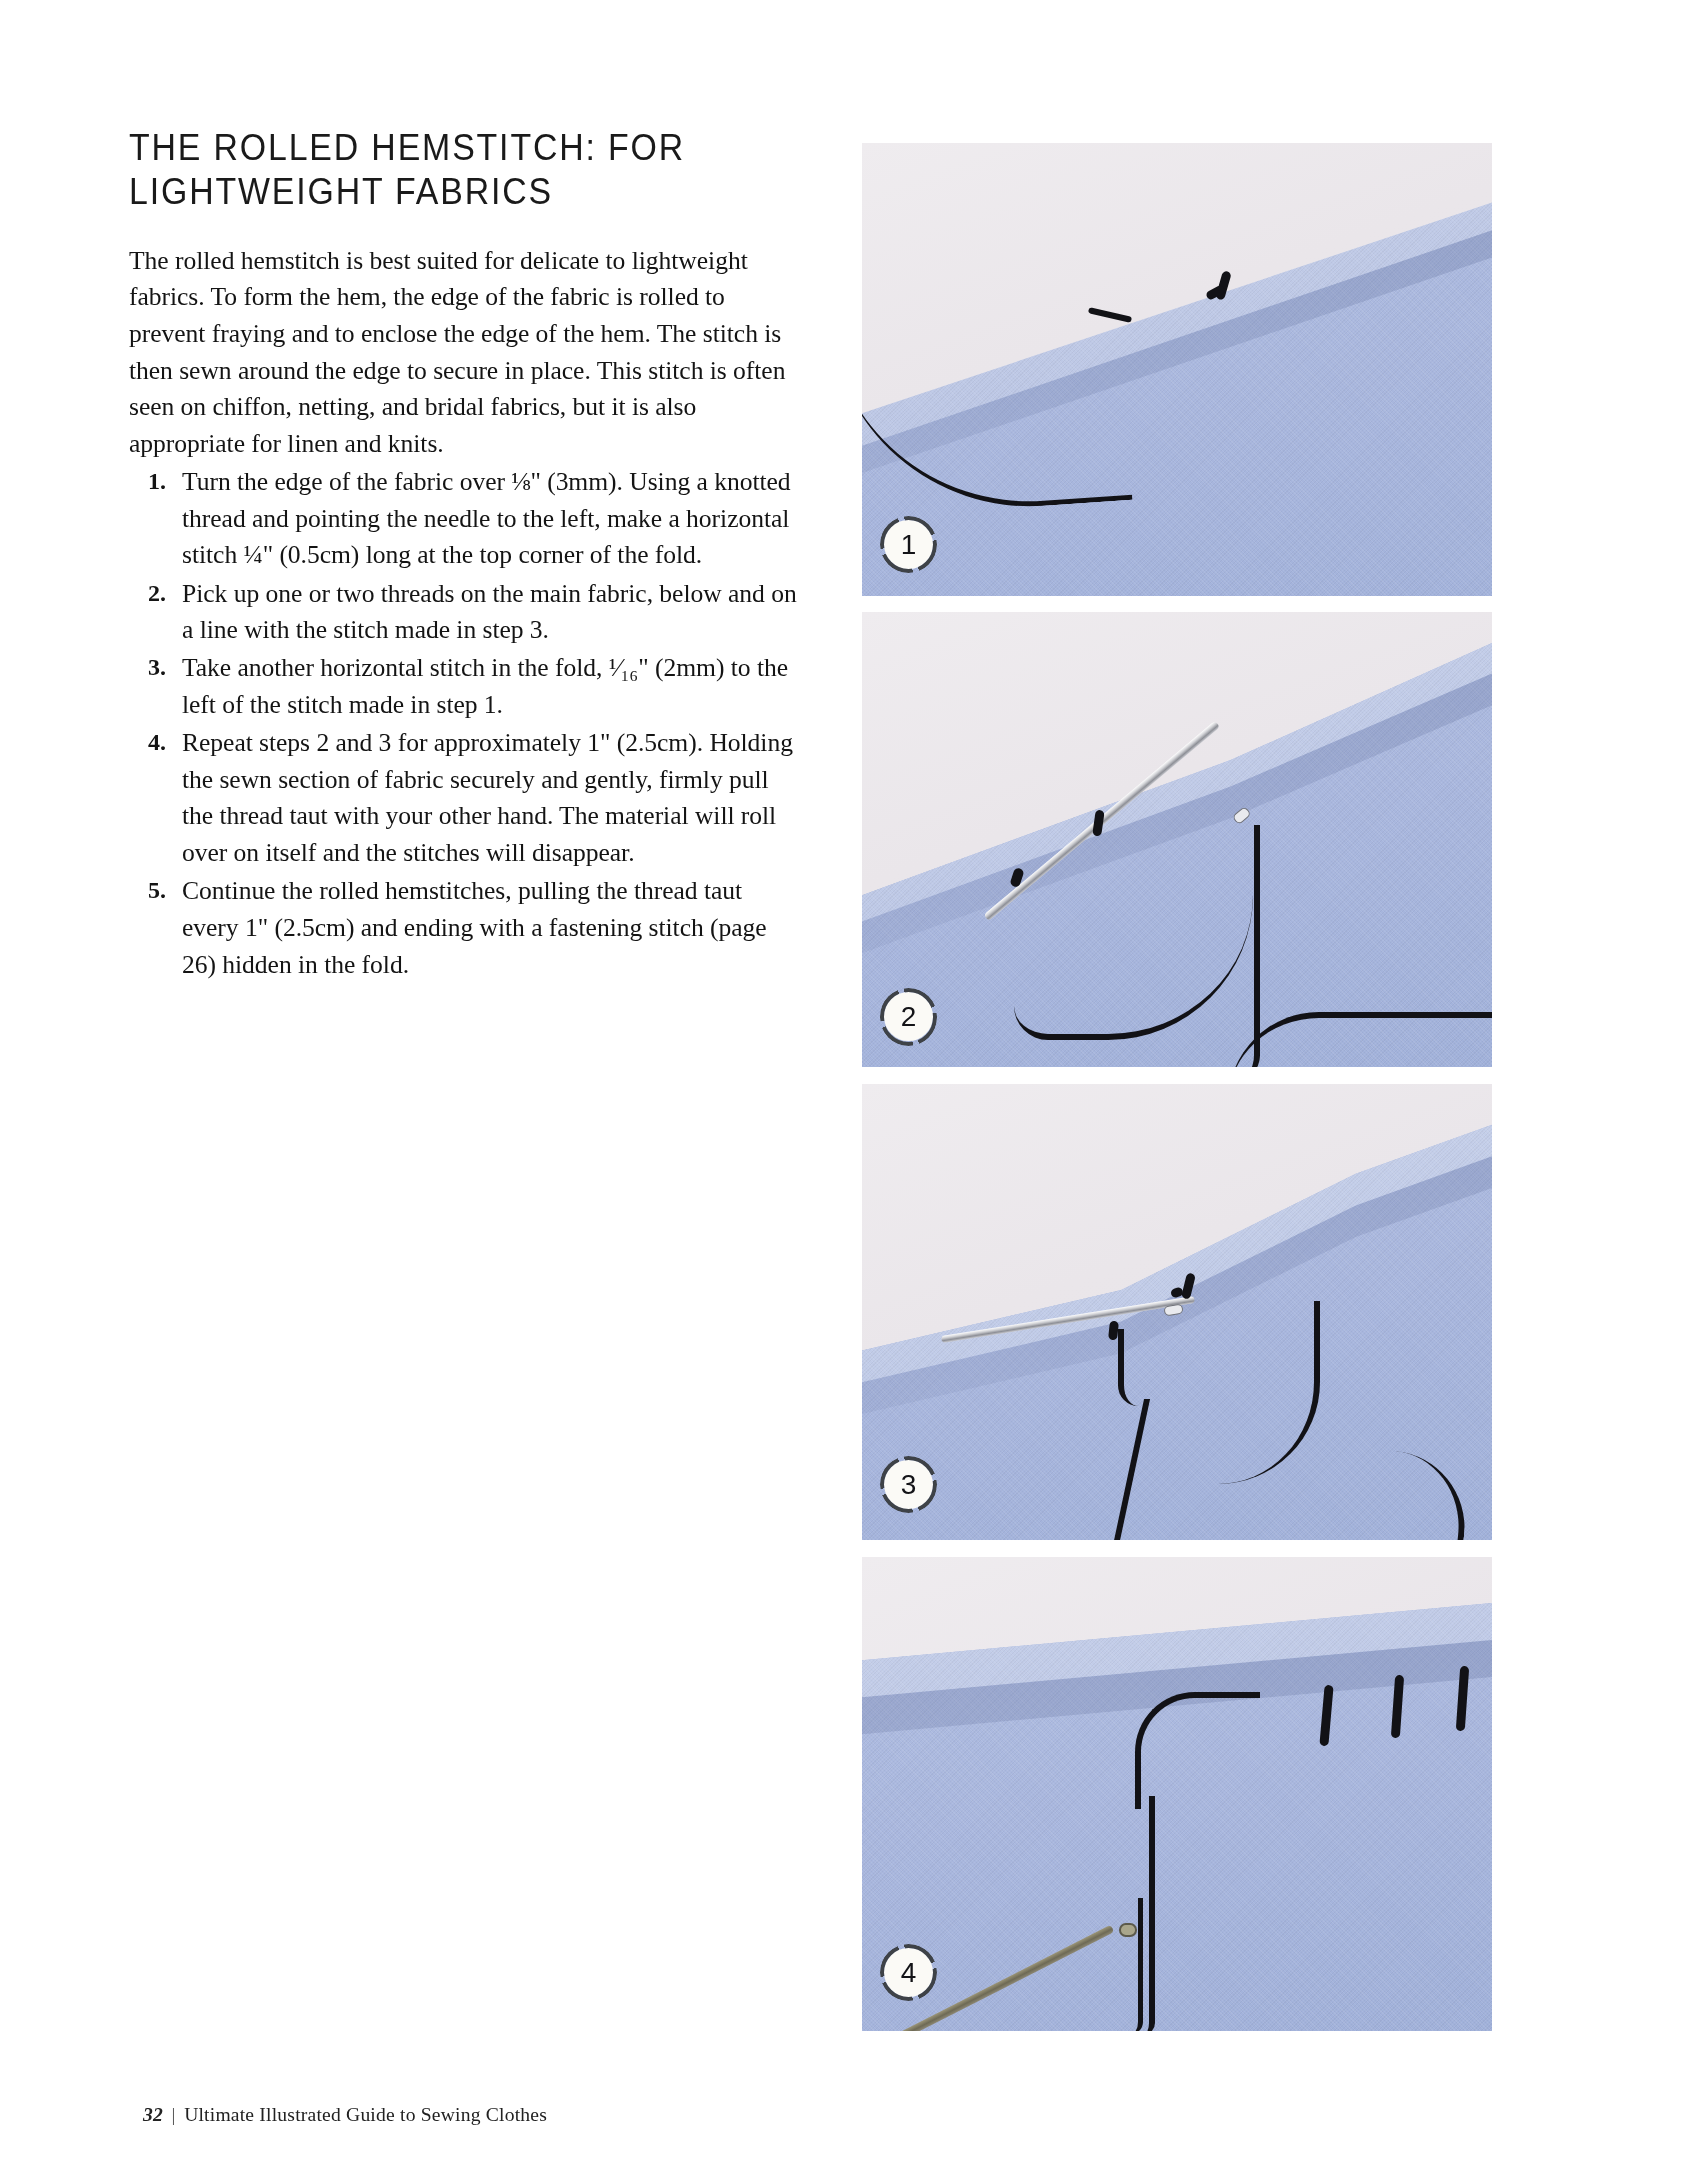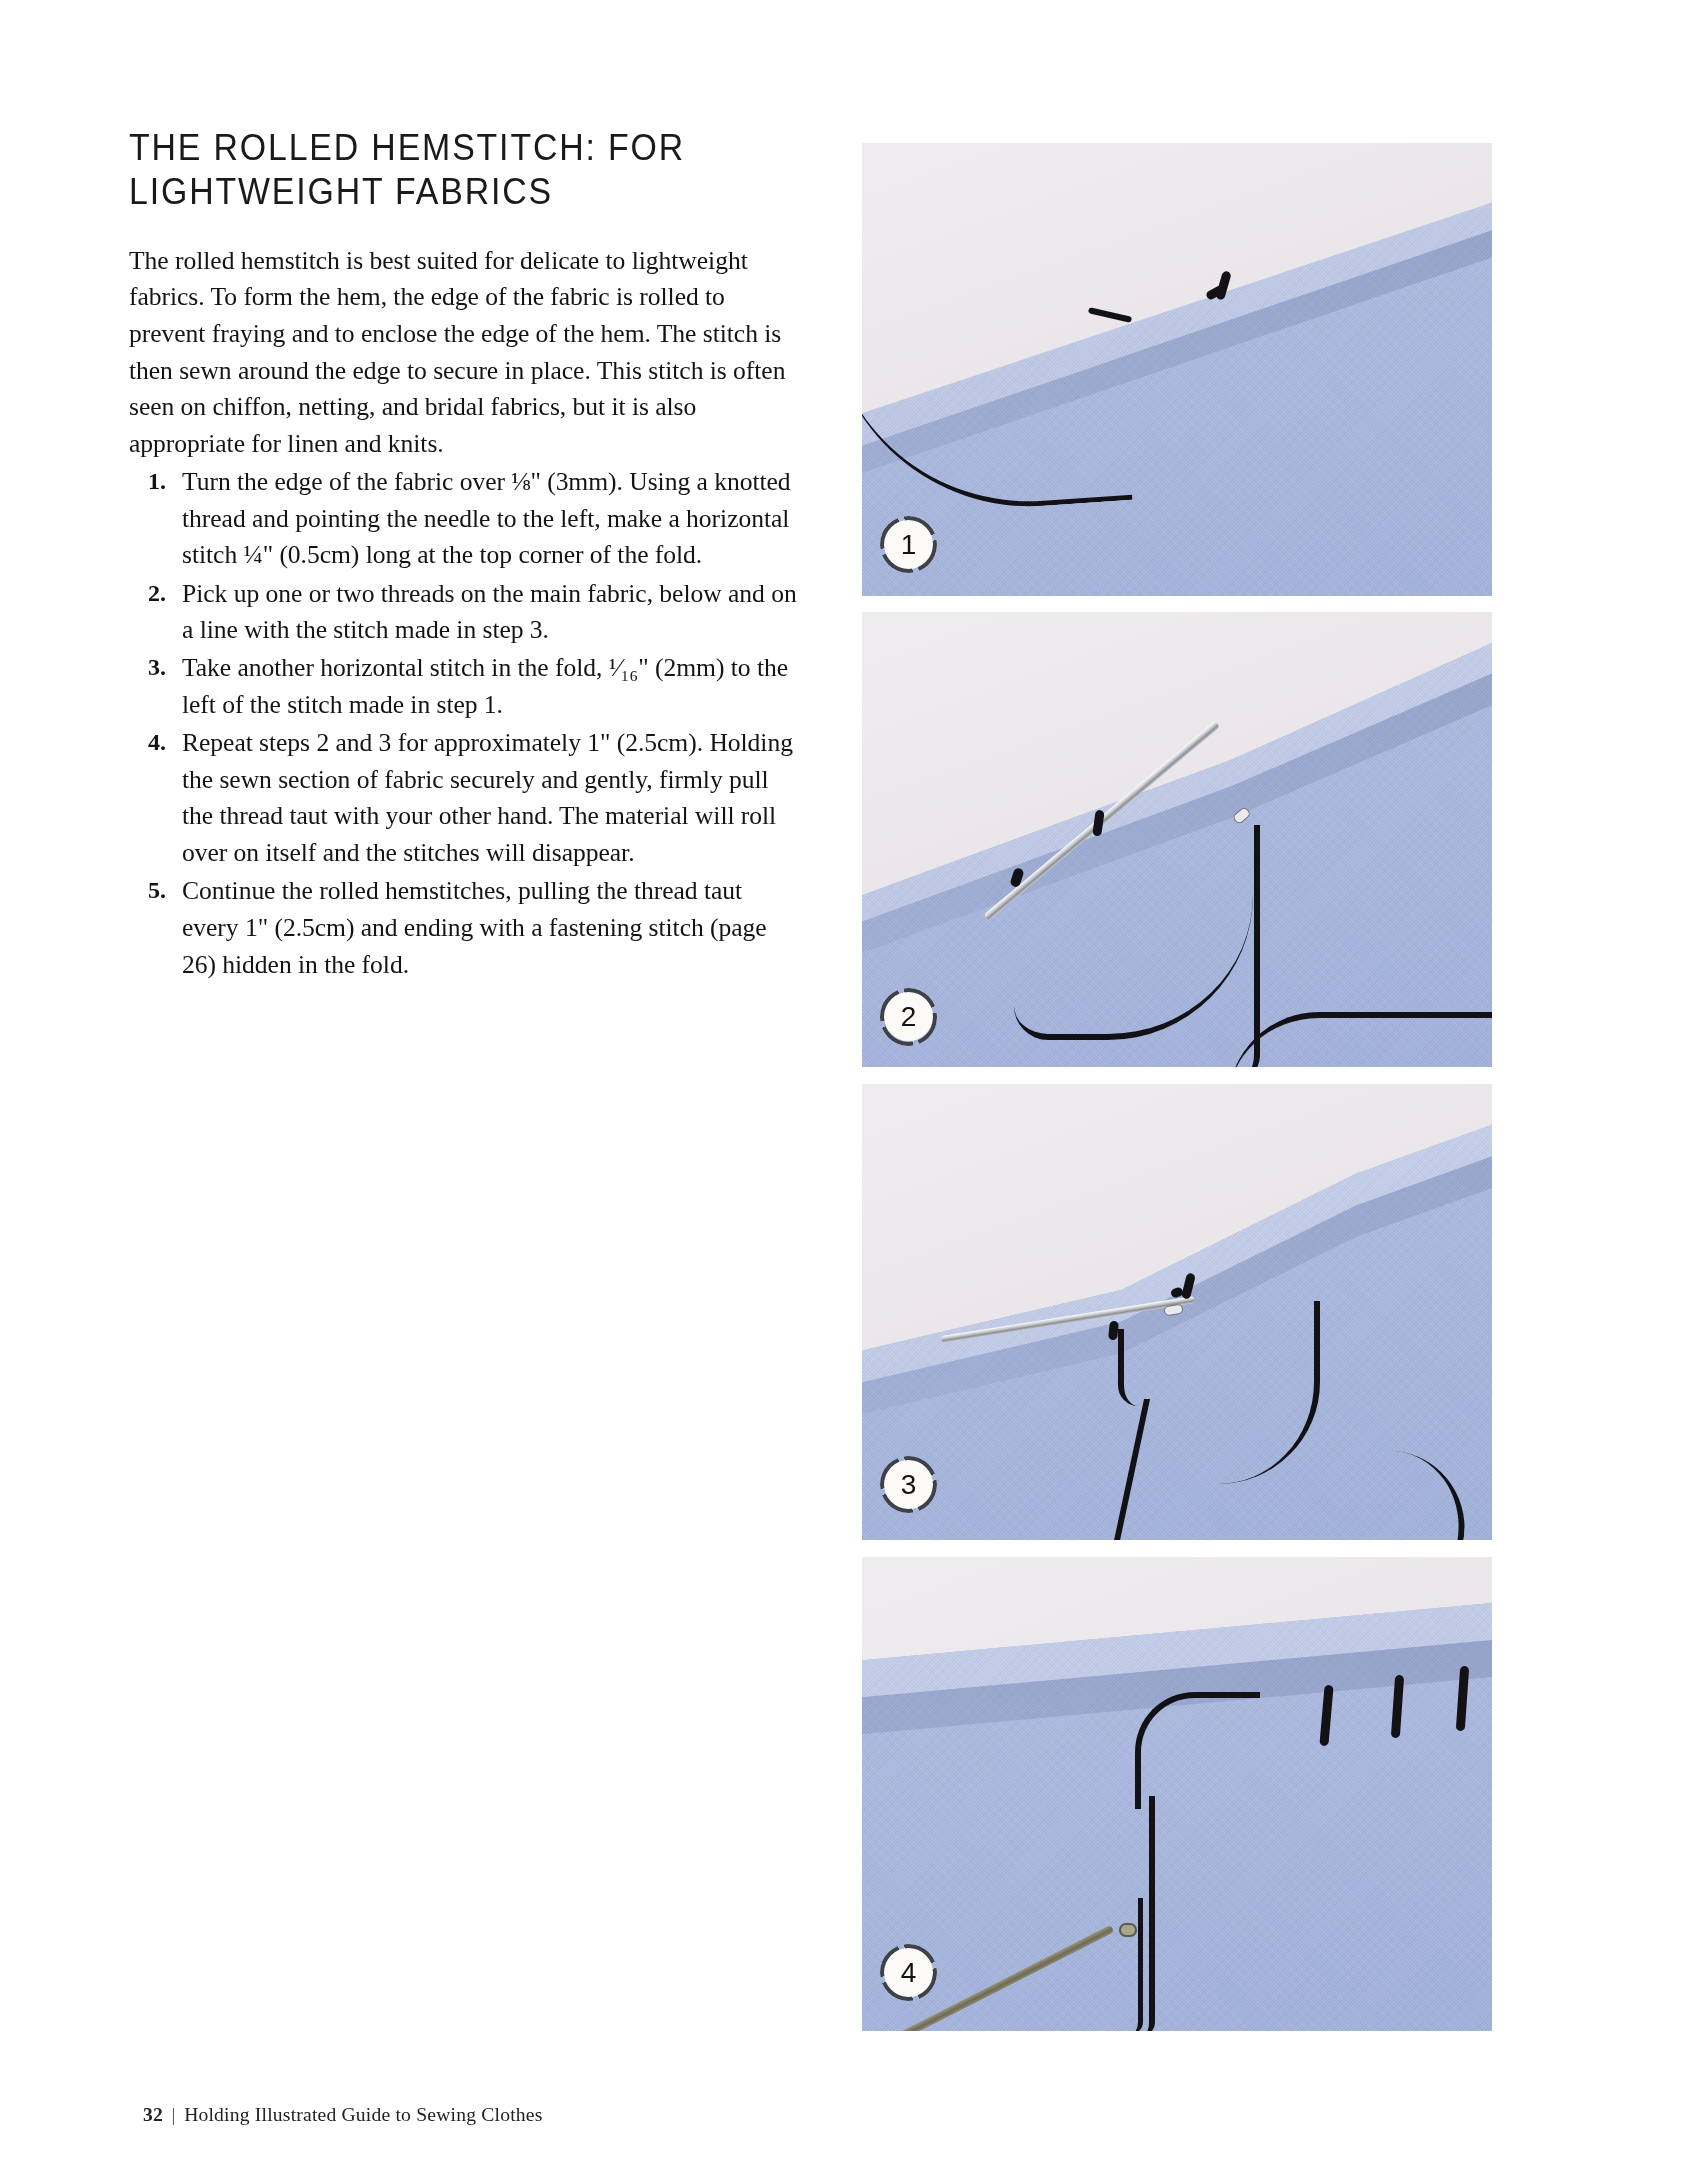--- a/index.html
+++ b/index.html
@@ -74,21 +74,21 @@
   
   .footer {
     position: absolute;
     left: 143px;
     top: 2104px;
     font-size: 19.6px;
     color: #222222;
     letter-spacing: 0.01em;
     white-space: nowrap;
   }
-  .footer .pg { font-weight: bold; }
+  .footer .pg { font-weight: bold; font-style: italic; }
   .footer .sep {
     display: inline-block;
     margin: 0 8.5px;
     color: #555;
   }
 
   
   .photo {
     position: absolute;
     left: 862px;
@@ -360,15 +360,15 @@
     <div style="position:absolute; left:257px; top:366px; width:13.6px; height:10.2px;
                 border:2.6px solid #5c5a4c; border-radius:6.8px; background:#a9a68c;"></div>
 
     <div class="badge" style="bottom:34px;">
       <span>4</span>
     </div>
   </div>
 </div>
 
 <div class="footer">
-  <span class="pg">32</span><span class="sep">|</span><span>Holding Illustrated Guide to Sewing Clothes</span>
+  <span class="pg">32</span><span class="sep">|</span><span>Ultimate Illustrated Guide to Sewing Clothes</span>
 </div>
 
 
 </body></html>

